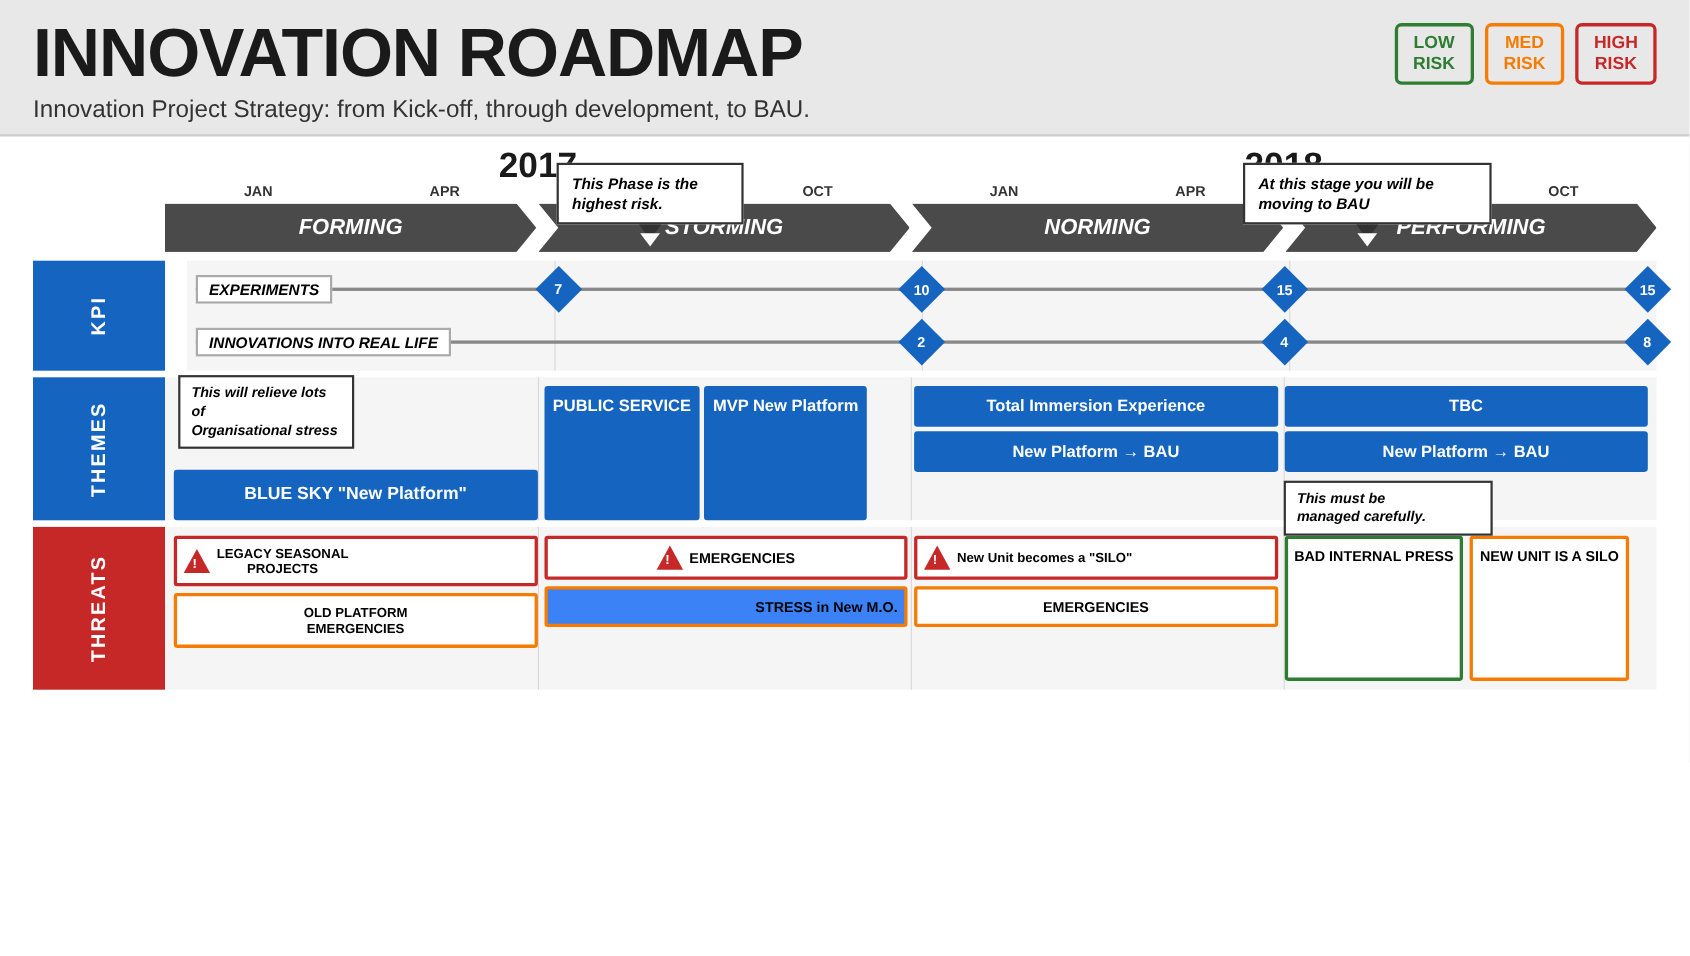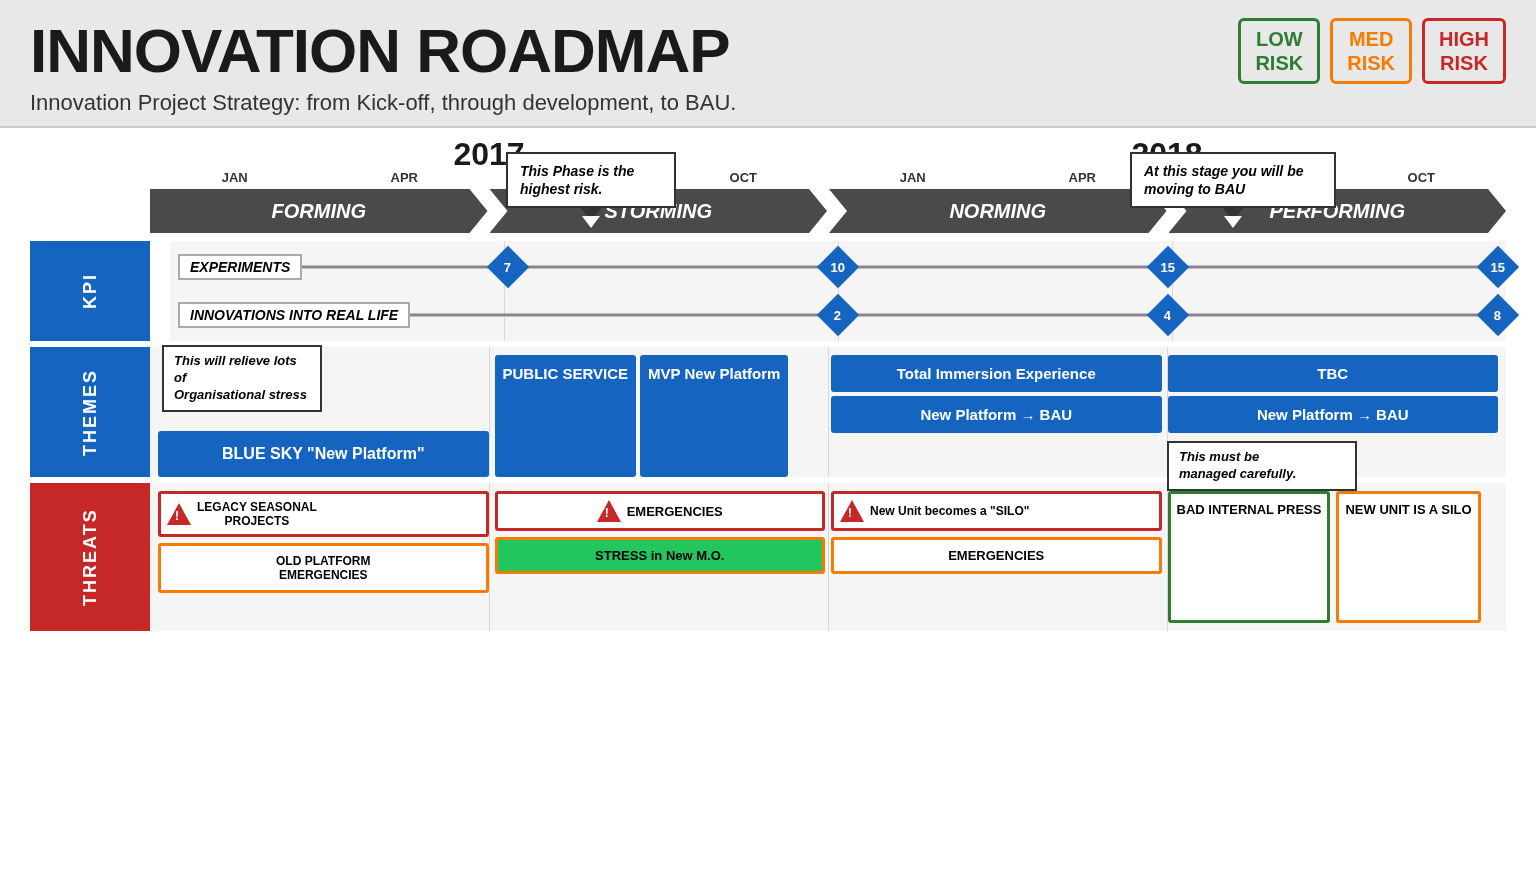--- a/index.html
+++ b/index.html
@@ -38,21 +38,21 @@
     .risk-badges {
       display: flex;
       gap: 10px;
       align-items: center;
     }
     .risk-badge {
       border: 3px solid;
       border-radius: 6px;
       padding: 6px 14px;
       font-weight: 900;
-      font-size: 20px;
+      font-size: 16px;
       text-align: center;
       line-height: 1.2;
       min-width: 70px;
     }
     .risk-low { border-color: #2e7d32; color: #2e7d32; }
     .risk-med { border-color: #f57c00; color: #f57c00; }
     .risk-high { border-color: #c62828; color: #c62828; }
     .subtitle {
       font-size: 22px;
       color: #333;
@@ -215,21 +215,21 @@
     </div>
     <div class="subtitle">Innovation Project Strategy: from Kick-off, through development, to BAU.</div>
   </div>
 
   <div class="main">
     <div class="timeline-section">
 
       <div class="callout callout-down callout-down-inner" style="top: 14px; left: 476px; width: 170px;">
         <em>This Phase is the<br>highest risk.</em>
       </div>
-      <div class="callout callout-down callout-down-inner" style="top: 14px; left: 1100px; width: 206px;">
+      <div class="callout callout-down callout-down-inner" style="top: 14px; left: 1100px; width: 226px;">
         <em>At this stage you will be<br>moving to BAU</em>
       </div>
 
       <div class="year-row">
         <div class="year-block">
           <span class="year-label">2017</span>
         </div>
         <div class="year-block">
           <span class="year-label">2018</span>
         </div>
@@ -368,21 +368,21 @@
             <div style="border:3px solid #f57c00;border-radius:3px;background:white;padding:8px 6px;text-align:center;font-weight:700;font-size:12px;">OLD PLATFORM<br>EMERGENCIES</div>
           </div>
 
           <div style="display:flex;flex-direction:column;gap:6px;position:relative;z-index:2;">
             <div style="border:3px solid #c62828;border-radius:3px;background:white;padding:6px 6px;display:flex;align-items:center;justify-content:center;gap:6px;">
               <div style="position:relative;width:0;height:0;border-left:12px solid transparent;border-right:12px solid transparent;border-bottom:22px solid #c62828;flex-shrink:0;">
                 <span style="position:absolute;top:6px;left:-4px;color:white;font-weight:900;font-size:12px;">!</span>
               </div>
               <span style="font-weight:700;font-size:13px;">EMERGENCIES</span>
             </div>
-            <div style="border:3px solid #f57c00;border-radius:3px;background:#22c55e;padding:8px 6px;text-align:center;font-weight:700;font-size:13px;">STRESS in New M.O.</div>
+            <div style="border:3px solid #f57c00;border-radius:3px;background:#3b82f6;padding:8px 6px;text-align:right;font-weight:700;font-size:13px;">STRESS in New M.O.</div>
           </div>
 
           <div style="display:flex;flex-direction:column;gap:6px;position:relative;z-index:2;">
             <div style="border:3px solid #c62828;border-radius:3px;background:white;padding:6px 6px;display:flex;align-items:center;gap:6px;">
               <div style="position:relative;width:0;height:0;border-left:12px solid transparent;border-right:12px solid transparent;border-bottom:22px solid #c62828;flex-shrink:0;">
                 <span style="position:absolute;top:6px;left:-4px;color:white;font-weight:900;font-size:12px;">!</span>
               </div>
               <span style="font-weight:700;font-size:12px;">New Unit becomes a "SILO"</span>
             </div>
             <div style="border:3px solid #f57c00;border-radius:3px;background:white;padding:8px 6px;text-align:center;font-weight:700;font-size:13px;">EMERGENCIES</div>

